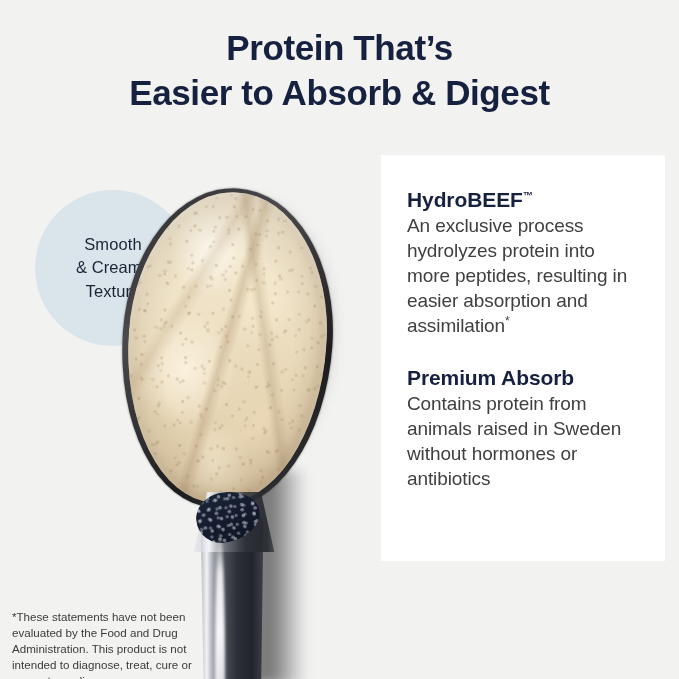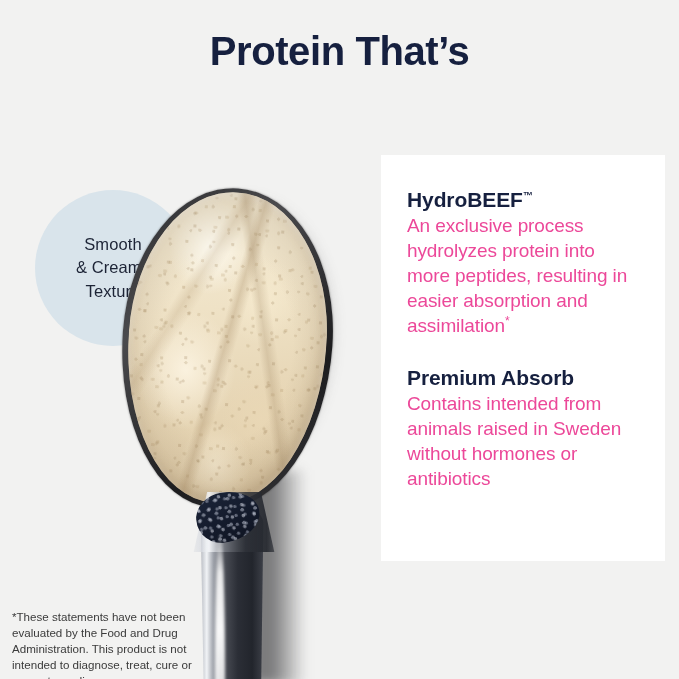--- a/index.html
+++ b/index.html
@@ -22,21 +22,21 @@
 
   
   .headline {
     position: absolute;
     top: 26px;
     left: 0;
     width: 679px;
     text-align: center;
     color: #16203f;
     font-weight: bold;
-    font-size: 40px;
+    font-size: 35px;
     line-height: 1.28;
     letter-spacing: -0.4px;
   }
   .headline-line { display: block; white-space: nowrap; }
 
   
   .photo-stage {
     position: absolute;
     left: 0;
     top: 140px;
@@ -289,37 +289,38 @@
     margin-bottom: 2px;
     letter-spacing: -0.1px;
   }
   .tm {
     font-size: 10px;
     vertical-align: super;
     font-weight: bold;
     letter-spacing: 0;
   }
   .block-body {
-    color: #ec4899;
+    color: #404040;
     font-size: 19px;
     line-height: 1.31;
     letter-spacing: -0.1px;
   }
   .asterisk {
     font-size: 12px;
     vertical-align: super;
   }
 </style>
 </head>
 <body>
 
 <div class="page">
 
   <div class="headline">
     <span class="headline-line">Protein That’s</span>
+    <span class="headline-line">Easier to Absorb &amp; Digest</span>
   </div>
 
   <div class="photo-stage">
 
     <div class="texture-badge">
       <span class="texture-badge-label">Smooth
 &amp; Creamy
 Texture</span>
     </div>
 
@@ -350,19 +351,19 @@
         <span>An exclusive process hydrolyzes protein into more peptides, resulting in easier absorption and assimilation</span><span class="asterisk">*</span>
       </div>
     </div>
 
 
     <div class="info-block">
       <div class="block-title">
         <span>Premium Absorb</span>
       </div>
       <div class="block-body">
-        <span>Contains intended from animals raised in Sweden without hormones or antibiotics</span>
+        <span>Contains protein from animals raised in Sweden without hormones or antibiotics</span>
       </div>
     </div>
 
   </div>
 
 </div>
 
 </body></html>

